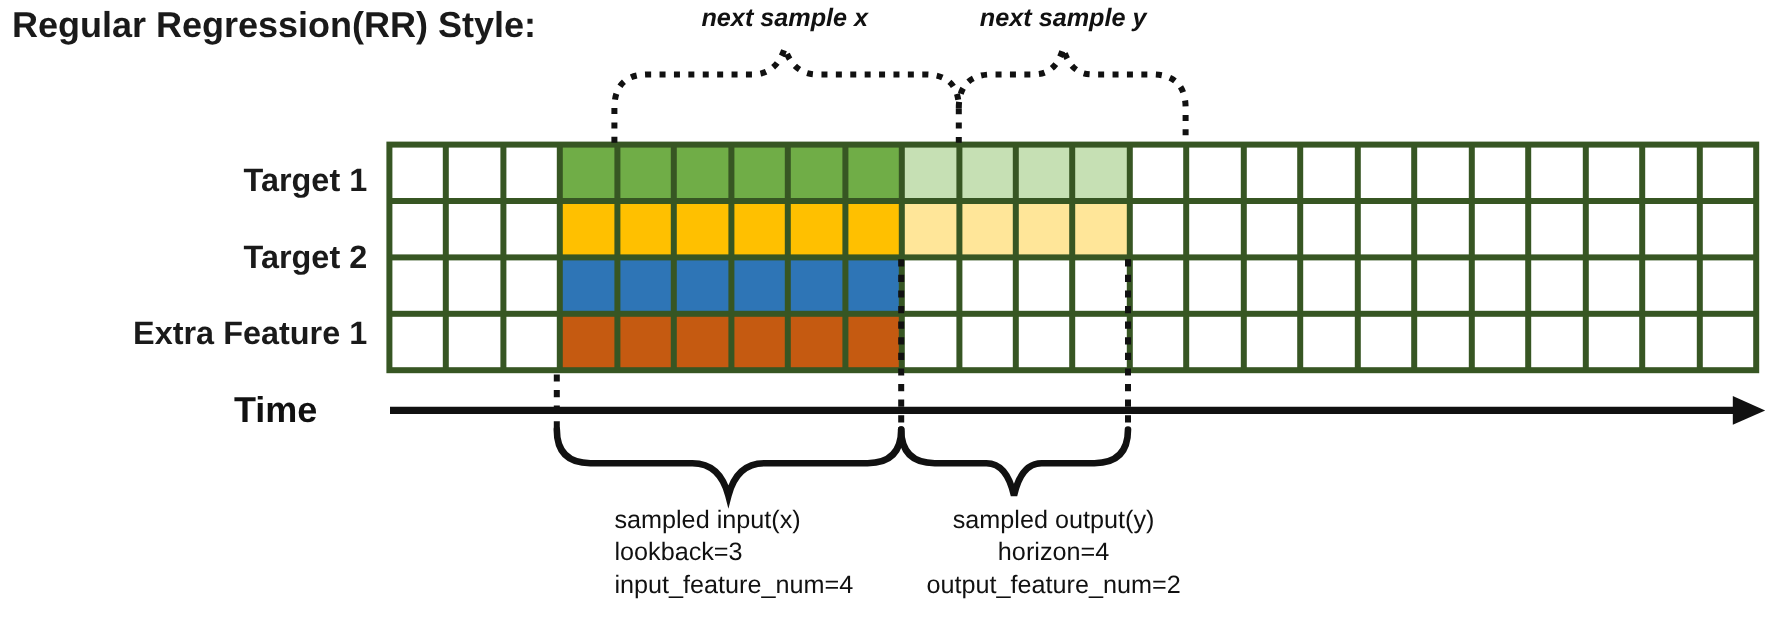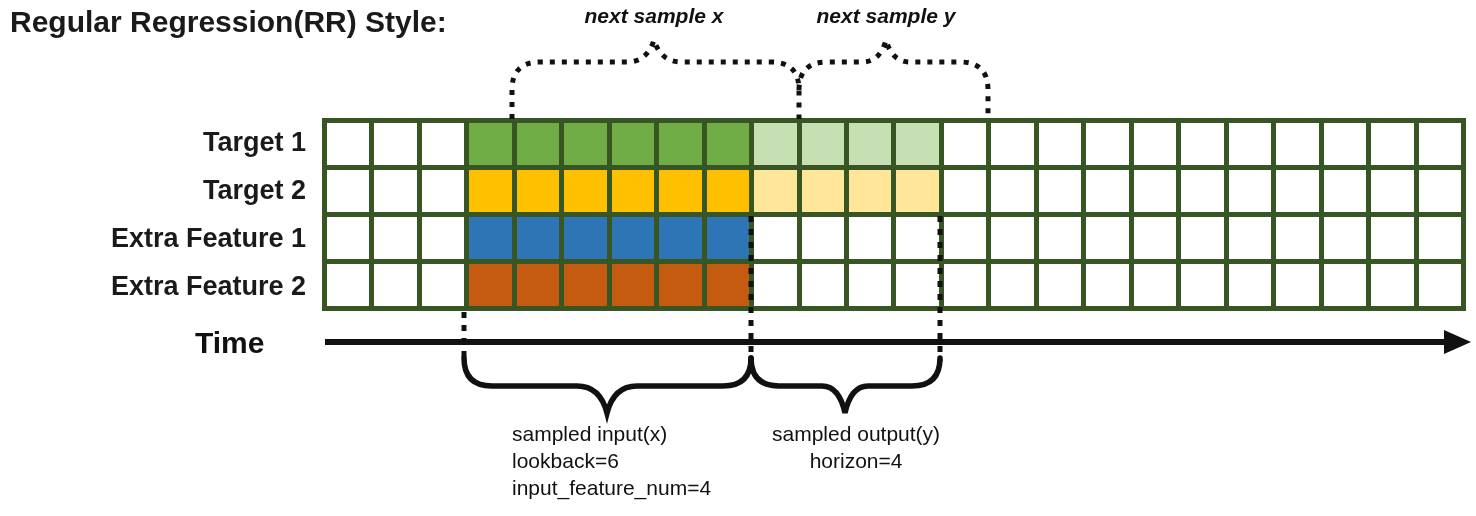--- a/index.html
+++ b/index.html
@@ -61,21 +61,20 @@
 
   <div class="title">Regular Regression(RR) Style:</div>
 
   <div class="next-label x">next sample x</div>
   <div class="next-label y">next sample y</div>
 
   <div class="row-labels">
     <div class="row-label">Target 1</div>
     <div class="row-label">Target 2</div>
     <div class="row-label">Extra Feature 1</div>
-    <div class="row-label">Extra Feature 2</div>
   </div>
 
   <div class="sample-grid" id="sample-grid" style="background: rgb(55, 86, 35); grid-template-columns: repeat(24, 1fr); grid-template-rows: repeat(4, 1fr);">
       <div class="cell" style="background: rgb(255, 255, 255);"></div>
       <div class="cell" style="background: rgb(255, 255, 255);"></div>
       <div class="cell" style="background: rgb(255, 255, 255);"></div>
       <div class="cell" style="background: rgb(112, 173, 71);"></div>
       <div class="cell" style="background: rgb(112, 173, 71);"></div>
       <div class="cell" style="background: rgb(112, 173, 71);"></div>
       <div class="cell" style="background: rgb(112, 173, 71);"></div>
@@ -185,22 +184,23 @@
 
     <path class="brace-solid" d="M 464 358 Q 464 386 492 386 L 577 386 Q 600 386 607 413 Q 614 386 637 386 L 723 386 Q 751 386 751 358"></path>
 
     <path class="brace-solid" d="M 751 358 Q 751 386 779 386 L 822 386 Q 839 386 845 413 Q 851 386 868 386 L 912 386 Q 940 386 940 358"></path>
   </svg>
 
   <div class="time-label">Time</div>
 
   <div class="sample-block input">
     <div>sampled input(x)</div>
-    <div>lookback=6</div>
+    <div>lookback=3</div>
     <div>input_feature_num=4</div>
   </div>
 
   <div class="sample-block output">
     <div>sampled output(y)</div>
     <div>horizon=4</div>
+    <div>output_feature_num=2</div>
   </div>
 
 </div>
 
 </body></html>

